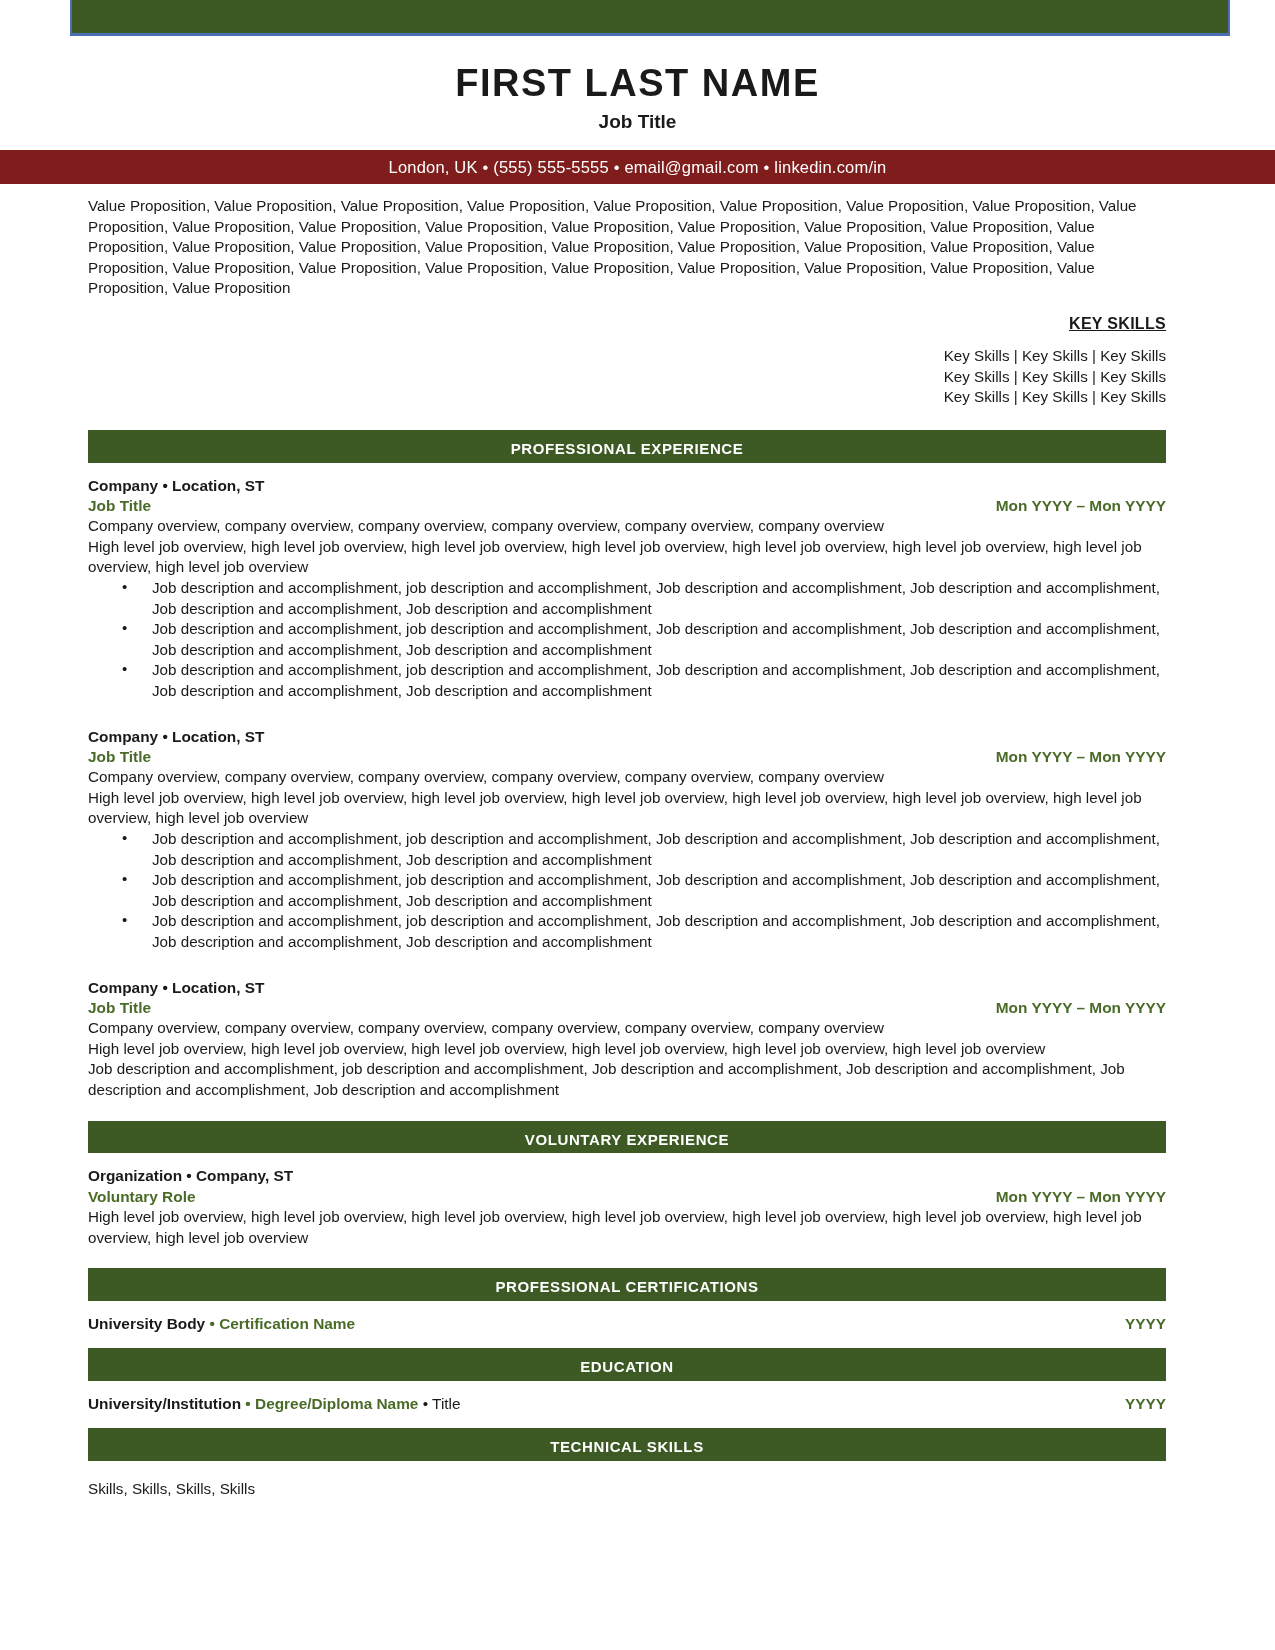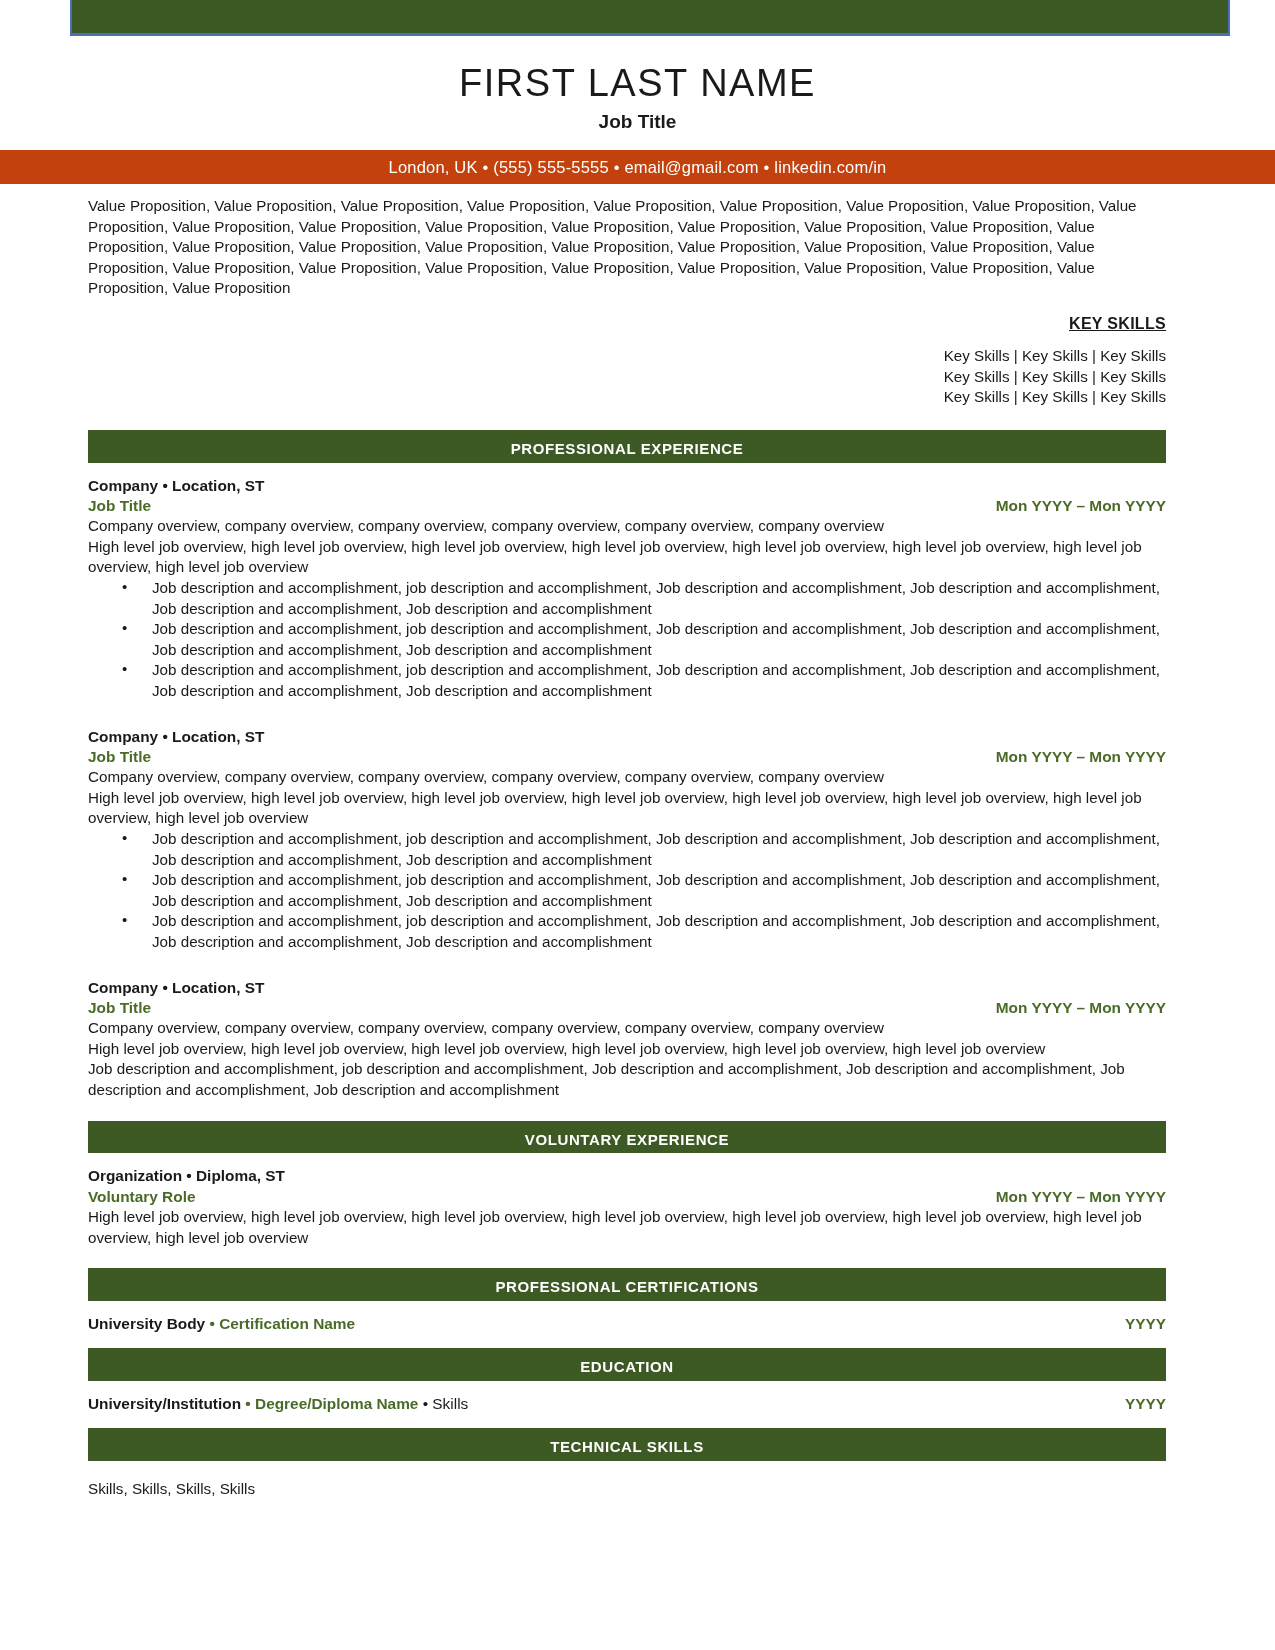--- a/index.html
+++ b/index.html
@@ -37,40 +37,40 @@
   
   .name-block {
     position: absolute;
     left: 0;
     top: 62px;
     width: 1275px;
     text-align: center;
   }
   .full-name {
     font-size: 38px;
-    font-weight: normal;
+    font-weight: bold;
     letter-spacing: 1.5px;
     color: #1a1a1a;
     line-height: 1.12;
   }
   .job-title-head {
     font-size: 19px;
     font-weight: bold;
     color: #1a1a1a;
     margin-top: 6px;
   }
 
   
   .contact-bar {
     position: absolute;
     left: 0;
     top: 150px;
     width: 1275px;
     height: 34px;
-    background: #c2410c;
+    background: #7f1d1d;
     color: #ffffff;
     font-size: 16.5px;
     display: flex;
     align-items: center;
     justify-content: center;
     letter-spacing: 0.2px;
   }
 
   
   .content {
@@ -280,39 +280,39 @@
         <span class="entry-dates">Mon YYYY – Mon YYYY</span>
       </div>
       <div class="entry-overview">Company overview, company overview, company overview, company overview, company overview, company overview</div>
       <div class="entry-highlevel">High level job overview, high level job overview, high level job overview, high level job overview, high level job overview, high level job overview</div>
       <div class="plain-desc">Job description and accomplishment, job description and accomplishment, Job description and accomplishment, Job description and accomplishment, Job description and accomplishment, Job description and accomplishment</div>
     </div>
 
     <div class="section-bar sb-vol">VOLUNTARY EXPERIENCE</div>
 
     <div class="entry">
-      <div class="entry-company">Organization • Diploma, ST</div>
+      <div class="entry-company">Organization • Company, ST</div>
       <div class="entry-row">
         <span class="entry-role">Voluntary Role</span>
         <span class="entry-dates">Mon YYYY – Mon YYYY</span>
       </div>
       <div class="entry-highlevel">High level job overview, high level job overview, high level job overview, high level job overview, high level job overview, high level job overview, high level job overview, high level job overview</div>
     </div>
 
     <div class="section-bar sb-cert">PROFESSIONAL CERTIFICATIONS</div>
 
     <div class="line-row">
       <span><span class="lr-bold-black">University Body</span> <span class="lr-bold-green">• Certification Name</span></span>
       <span class="lr-year">YYYY</span>
     </div>
 
     <div class="section-bar sb-edu">EDUCATION</div>
 
     <div class="line-row">
-      <span><span class="lr-bold-black">University/Institution</span> <span class="lr-bold-green">• Degree/Diploma Name</span> <span class="lr-plain">• Skills</span></span>
+      <span><span class="lr-bold-black">University/Institution</span> <span class="lr-bold-green">• Degree/Diploma Name</span> <span class="lr-plain">• Title</span></span>
       <span class="lr-year">YYYY</span>
     </div>
 
     <div class="section-bar sb-tech">TECHNICAL SKILLS</div>
 
     <div class="tech-skills-line">Skills, Skills, Skills, Skills</div>
 
   </div>
 </div>
 

